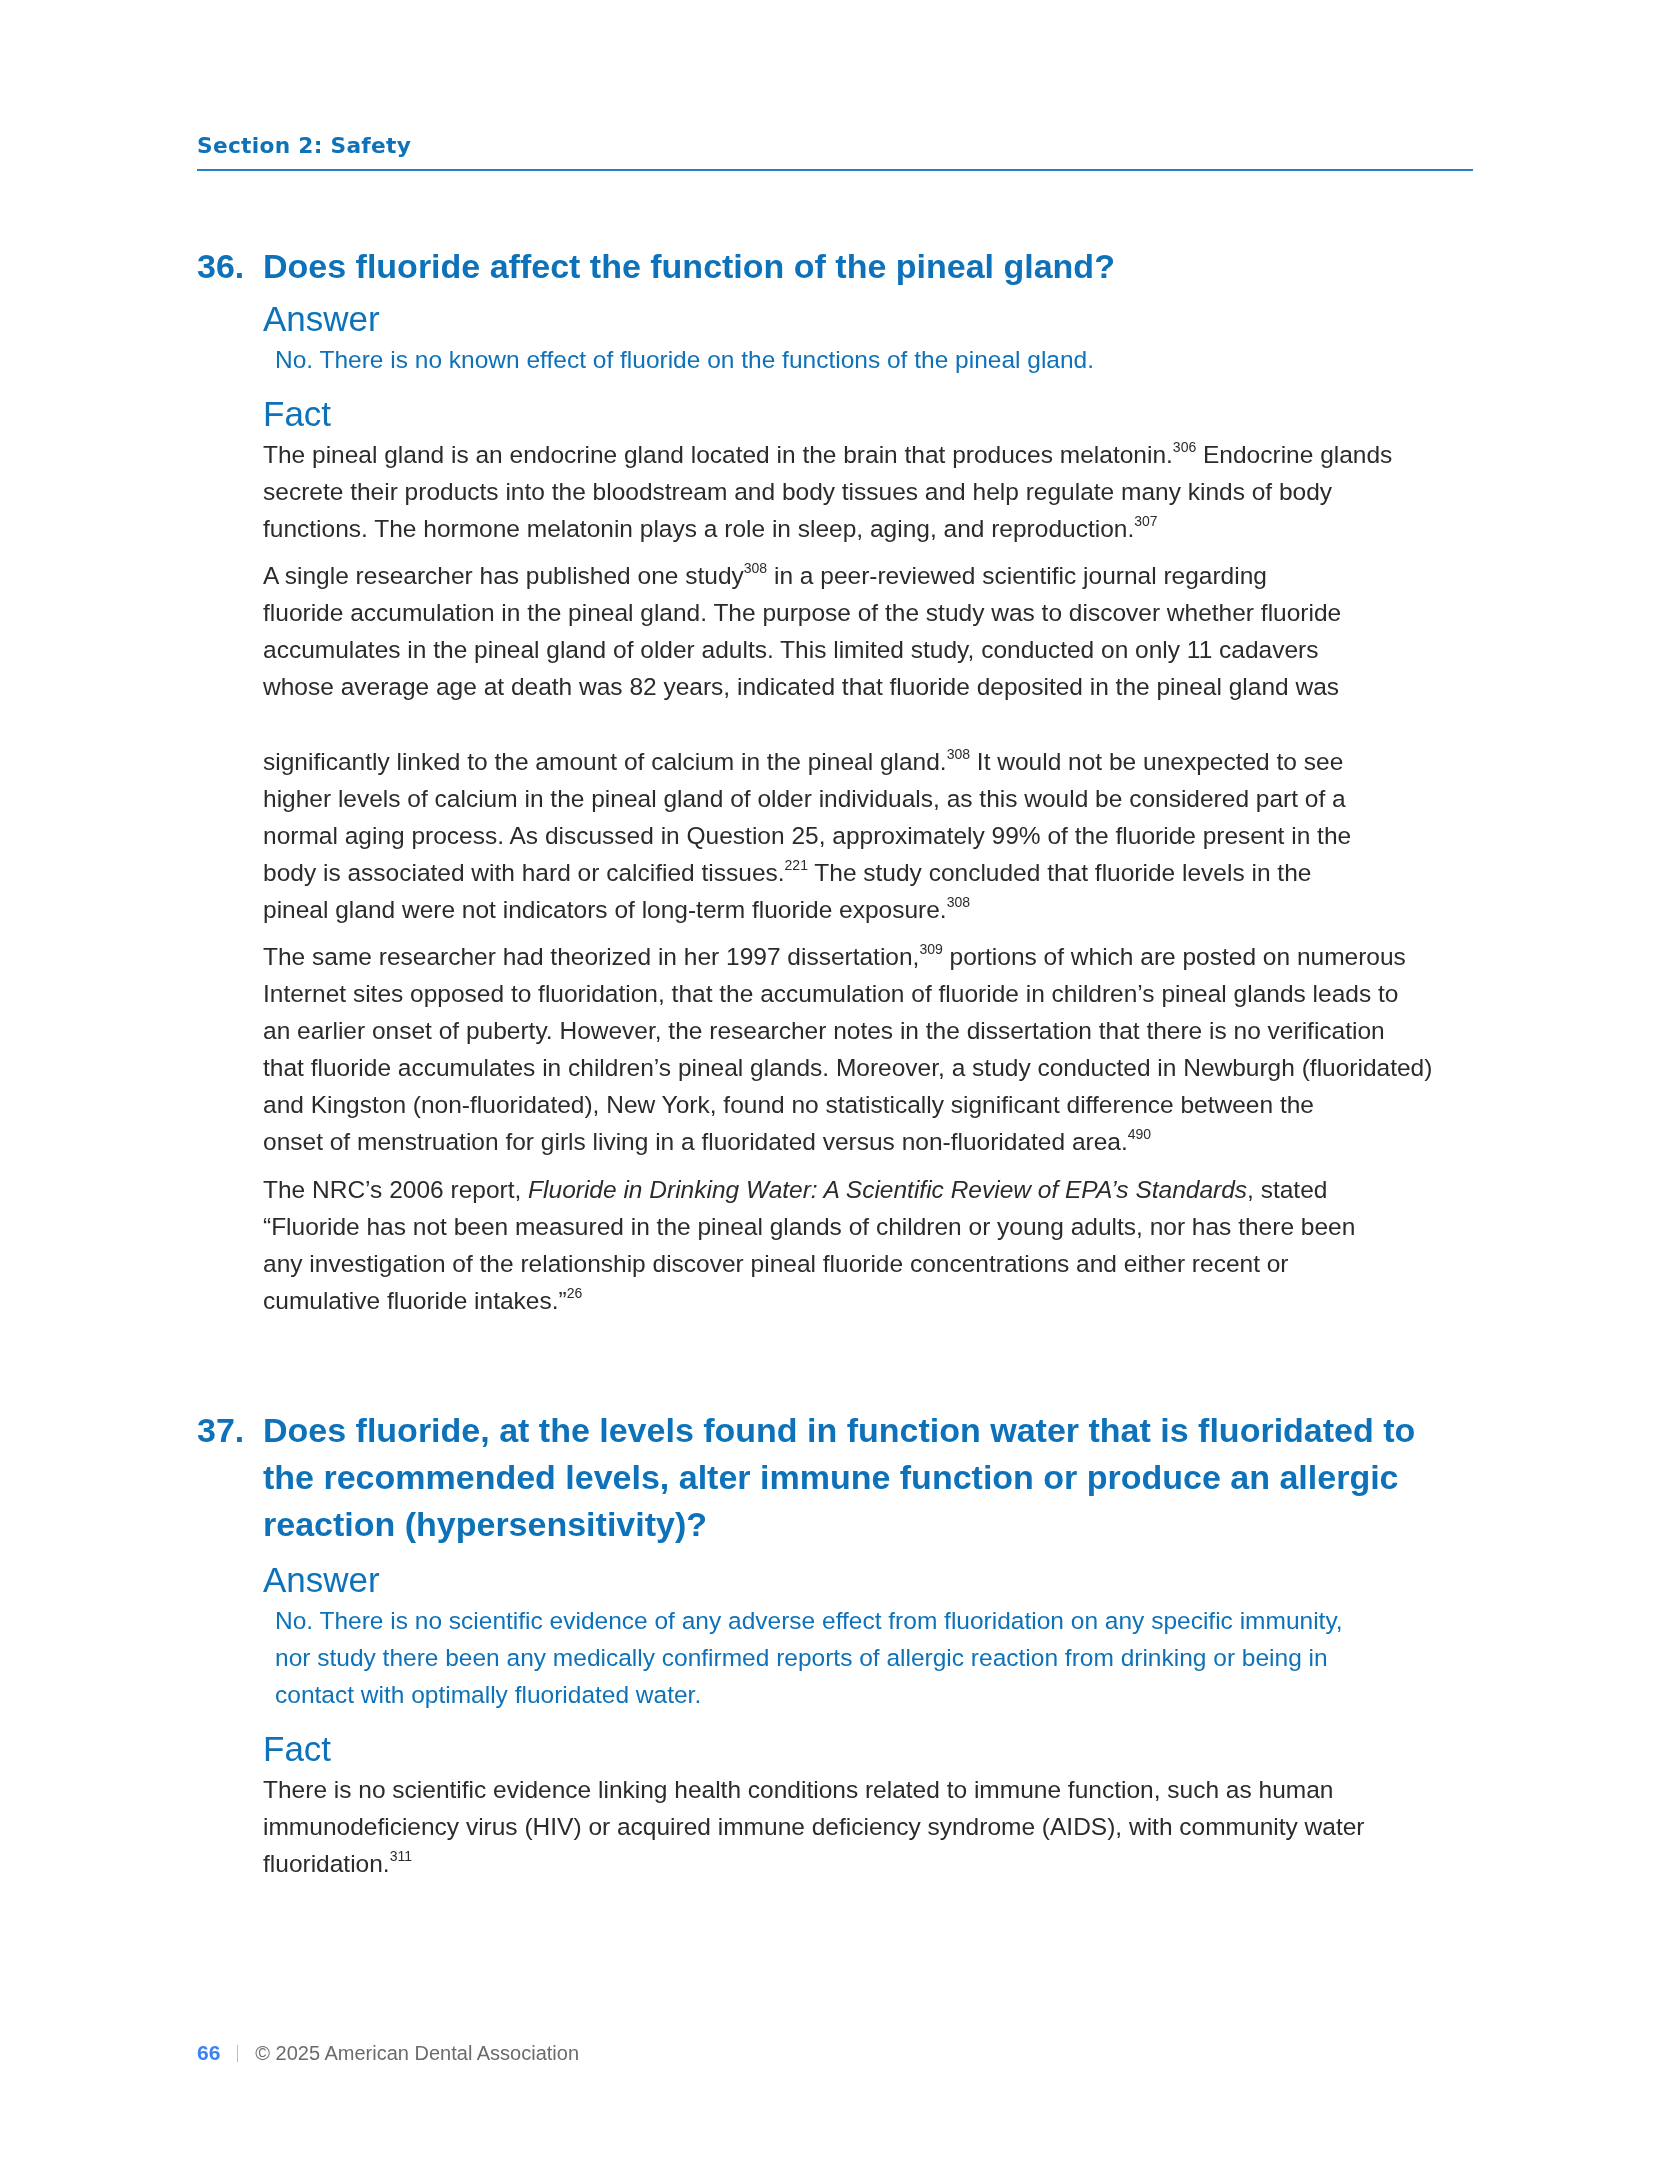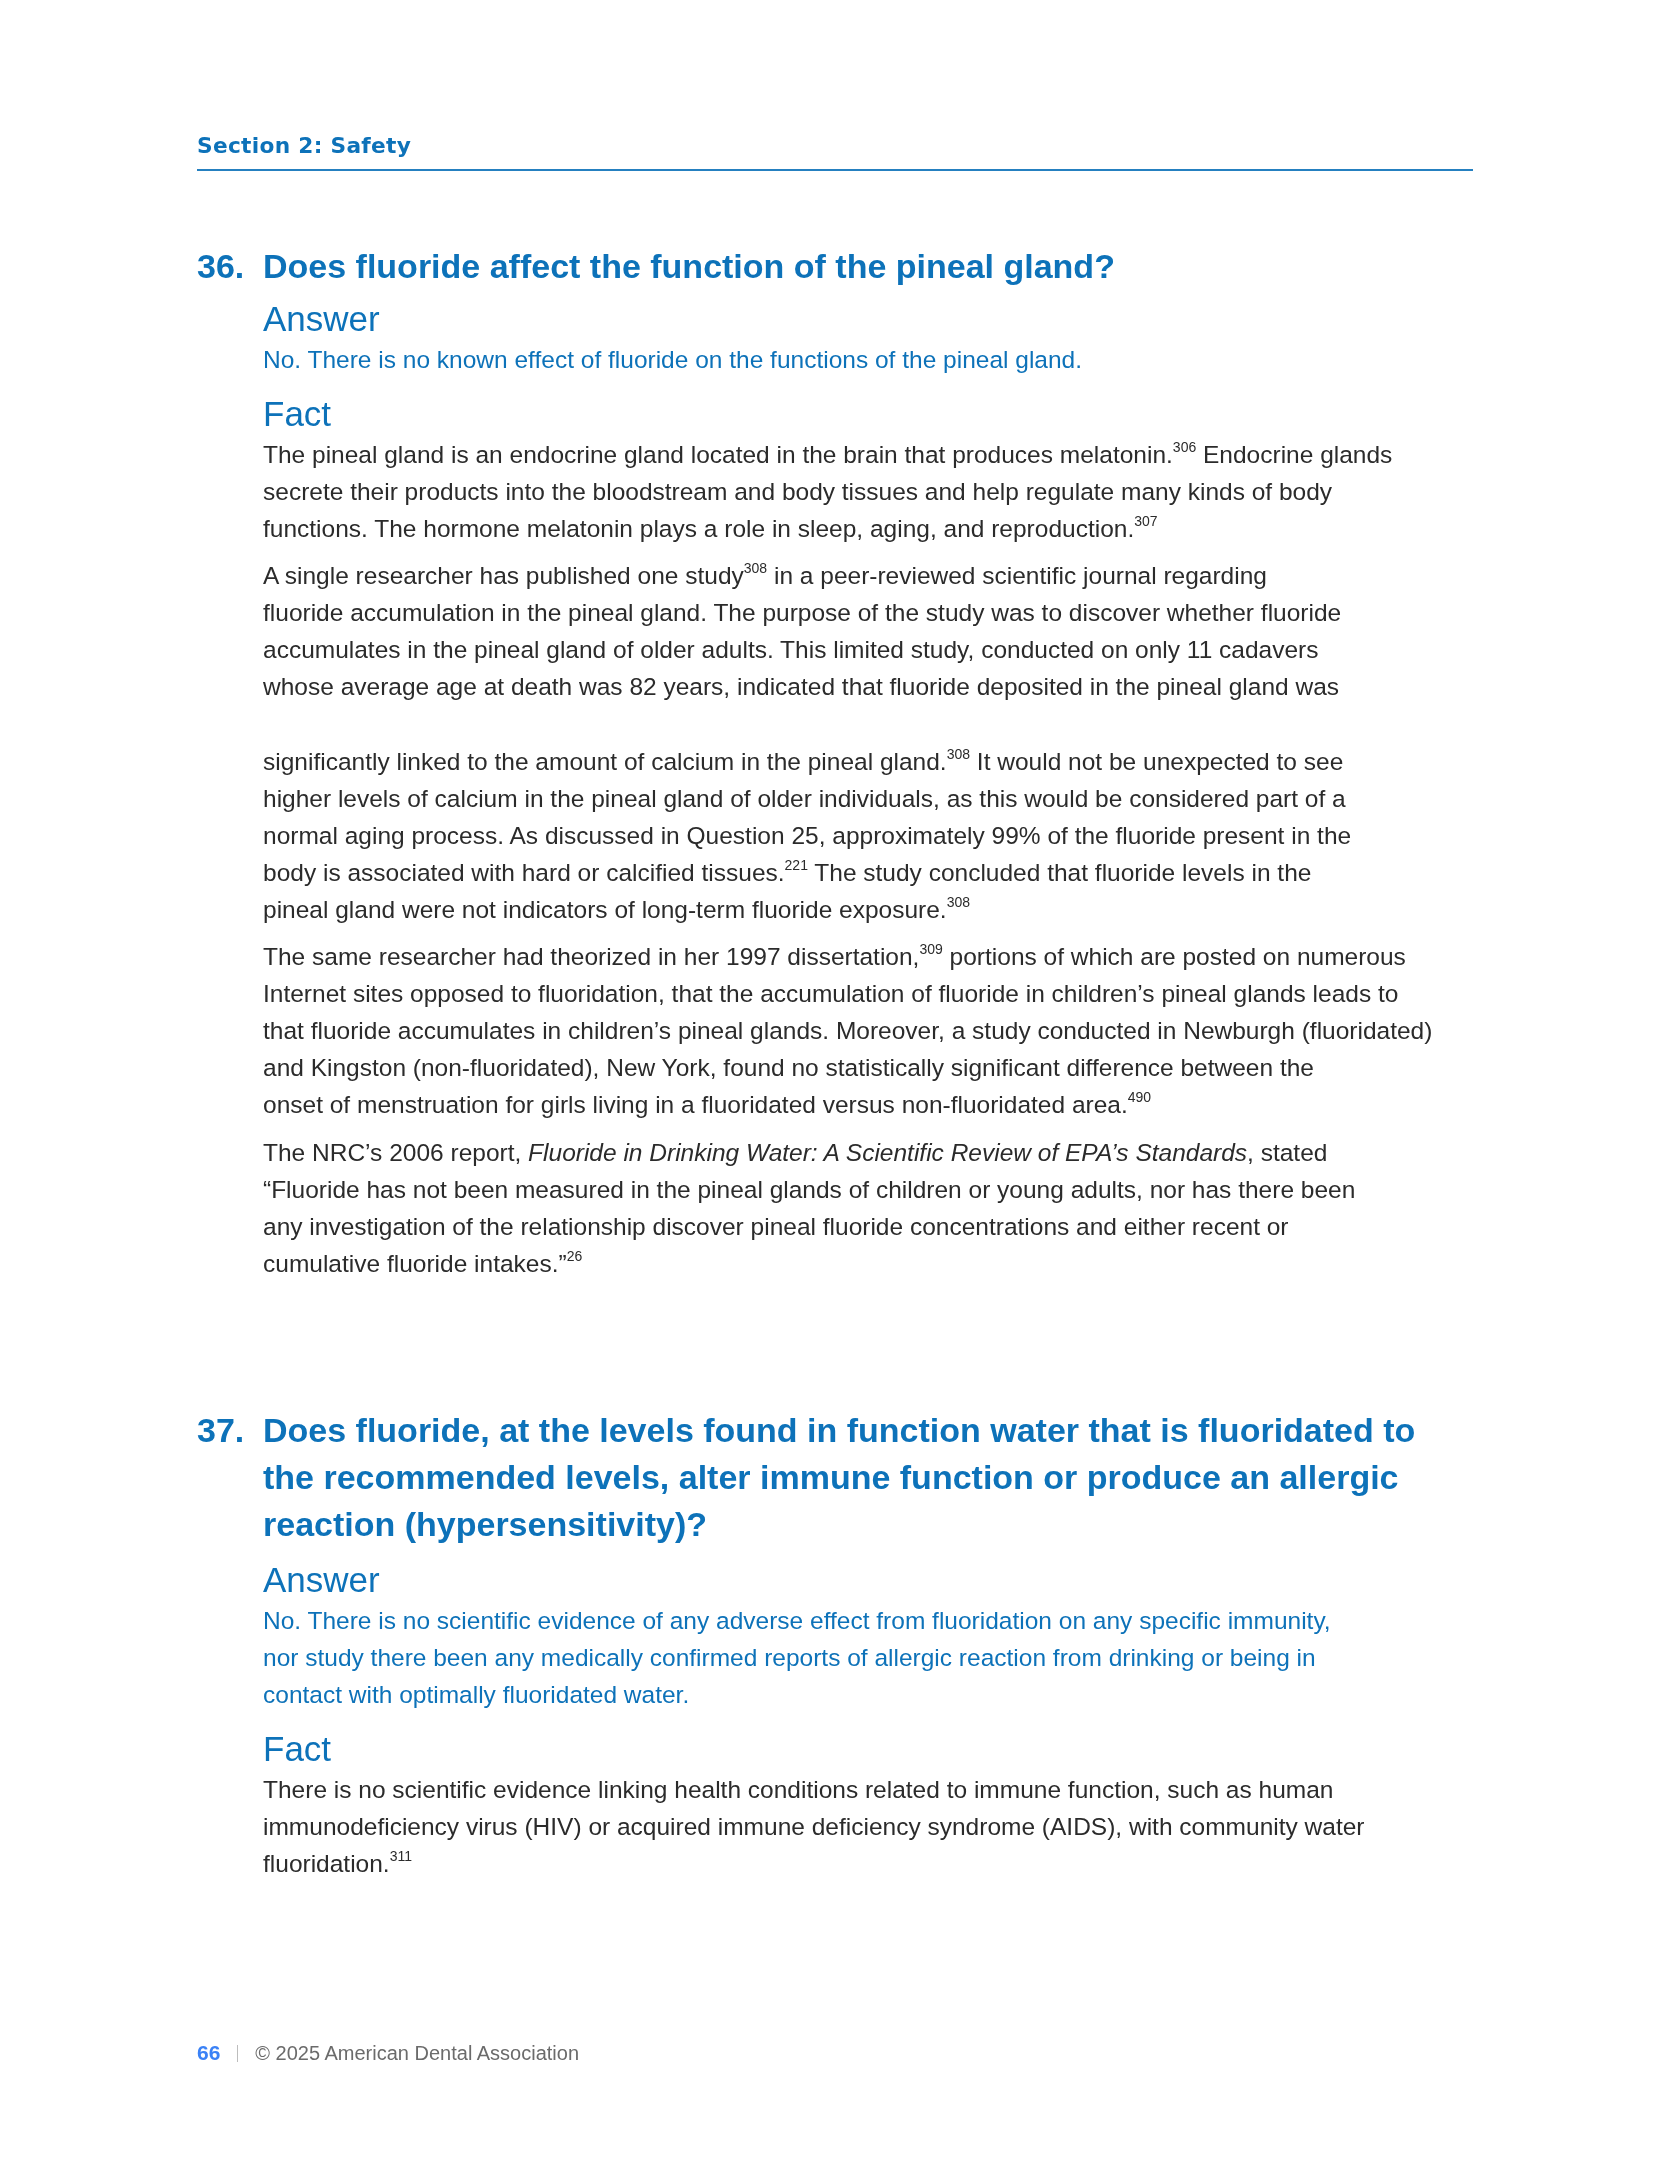--- a/index.html
+++ b/index.html
@@ -11,21 +11,21 @@
   .section-label { font-family: "DejaVu Sans", sans-serif; font-weight: bold; font-size: 21.7px;
                    color: #0d72b9; letter-spacing: 0.3px; line-height: 28px; }
   .section-rule { height: 1.9px; background: #0d72b9; margin-top: 9.4px; opacity: 0.9; }
 
   .question { position: absolute; left: 197px; width: 1281px; }
   .q-title { display: flex; font-weight: bold; color: #0d72b9; font-size: 34px; line-height: 47px; }
   .q-num { width: 66px; flex: none; }
   .q-text { flex: 1; }
   .q-body { margin-left: 66px; width: 1224px; }
   .sub-head { color: #0d72b9; font-size: 35px; line-height: 45px; font-weight: normal; }
-  .answer-text { color: #0d72b9; font-size: 24.5px; line-height: 37px; }
+  .answer-text { color: #0d72b9; font-size: 24.5px; line-height: 37px; margin-left: 12px; }
   .para { font-size: 24.5px; line-height: 37px; color: #2b2b2b; margin: 0; }
   .para + .para { margin-top: 10.4px; }
   .line { display: block; white-space: nowrap; }
   sup { font-size: 14px; line-height: 0; vertical-align: super; position: relative; top: -1.9px; }
   em { font-style: italic; }
 
   #q36 { top: 243px; }
   #q36 .sub-answer { margin-top: 5.6px; }
   #q36 .answer-text { margin-top: 0px; }
   #q36 .sub-fact { margin-top: 13px; }
@@ -74,20 +74,21 @@
           <span class="line" style="display: block; width: max-content;"><span>whose average age at death was 82 years, indicated that fluoride deposited in the pineal gland was</span></span>
           <span class="line" style="display: block; width: max-content; margin-top: 38px;"><span>significantly linked to the amount of calcium in the pineal gland.</span><sup>308</sup><span> It would not be unexpected to see</span></span>
           <span class="line" style="display: block; width: max-content;"><span>higher levels of calcium in the pineal gland of older individuals, as this would be considered part of a</span></span>
           <span class="line" style="display: block; width: max-content;"><span>normal aging process. As discussed in Question 25, approximately 99% of the fluoride present in the</span></span>
           <span class="line" style="display: block; width: max-content;"><span>body is associated with hard or calcified tissues.</span><sup>221</sup><span> The study concluded that fluoride levels in the</span></span>
           <span class="line" style="display: block; width: max-content;"><span>pineal gland were not indicators of long-term fluoride exposure.</span><sup>308</sup></span>
         </p>
         <p class="para">
           <span class="line" style="display: block; width: max-content;"><span>The same researcher had theorized in her 1997 dissertation,</span><sup>309</sup><span> portions of which are posted on numerous</span></span>
           <span class="line" style="display: block; width: max-content;"><span>Internet sites opposed to fluoridation, that the accumulation of fluoride in children’s pineal glands leads to</span></span>
+          <span class="line" style="display: block; width: max-content;"><span>an earlier onset of puberty. However, the researcher notes in the dissertation that there is no verification</span></span>
           <span class="line" style="display: block; width: max-content;"><span>that fluoride accumulates in children’s pineal glands. Moreover, a study conducted in Newburgh (fluoridated)</span></span>
           <span class="line" style="display: block; width: max-content;"><span>and Kingston (non-fluoridated), New York, found no statistically significant difference between the</span></span>
           <span class="line" style="display: block; width: max-content;"><span>onset of menstruation for girls living in a fluoridated versus non-fluoridated area.</span><sup>490</sup></span>
         </p>
         <p class="para">
           <span class="line" style="display: block; width: max-content;"><span>The NRC’s 2006 report, </span><em>Fluoride in Drinking Water: A Scientific Review of EPA’s Standards</em><span>, stated</span></span>
           <span class="line" style="display: block; width: max-content;"><span>“Fluoride has not been measured in the pineal glands of children or young adults, nor has there been</span></span>
           <span class="line" style="display: block; width: max-content;"><span>any investigation of the relationship discover pineal fluoride concentrations and either recent or</span></span>
           <span class="line" style="display: block; width: max-content;"><span>cumulative fluoride intakes.”</span><sup>26</sup></span>
         </p>

